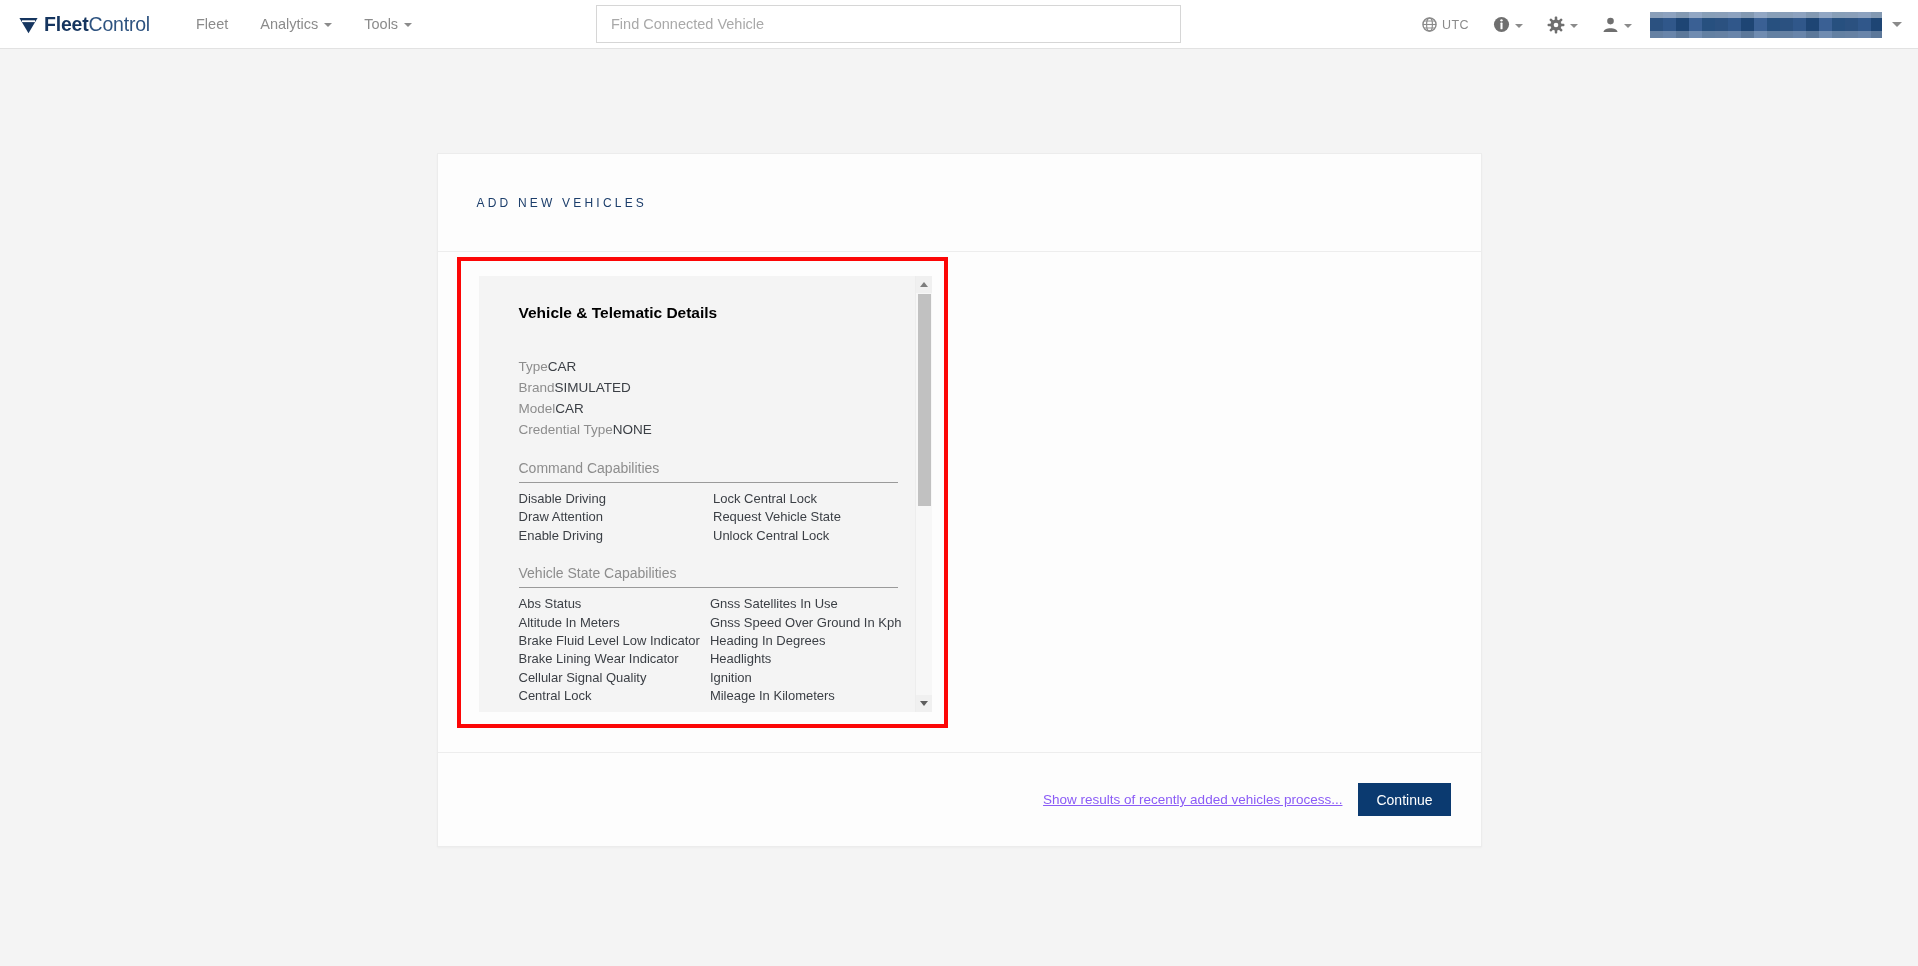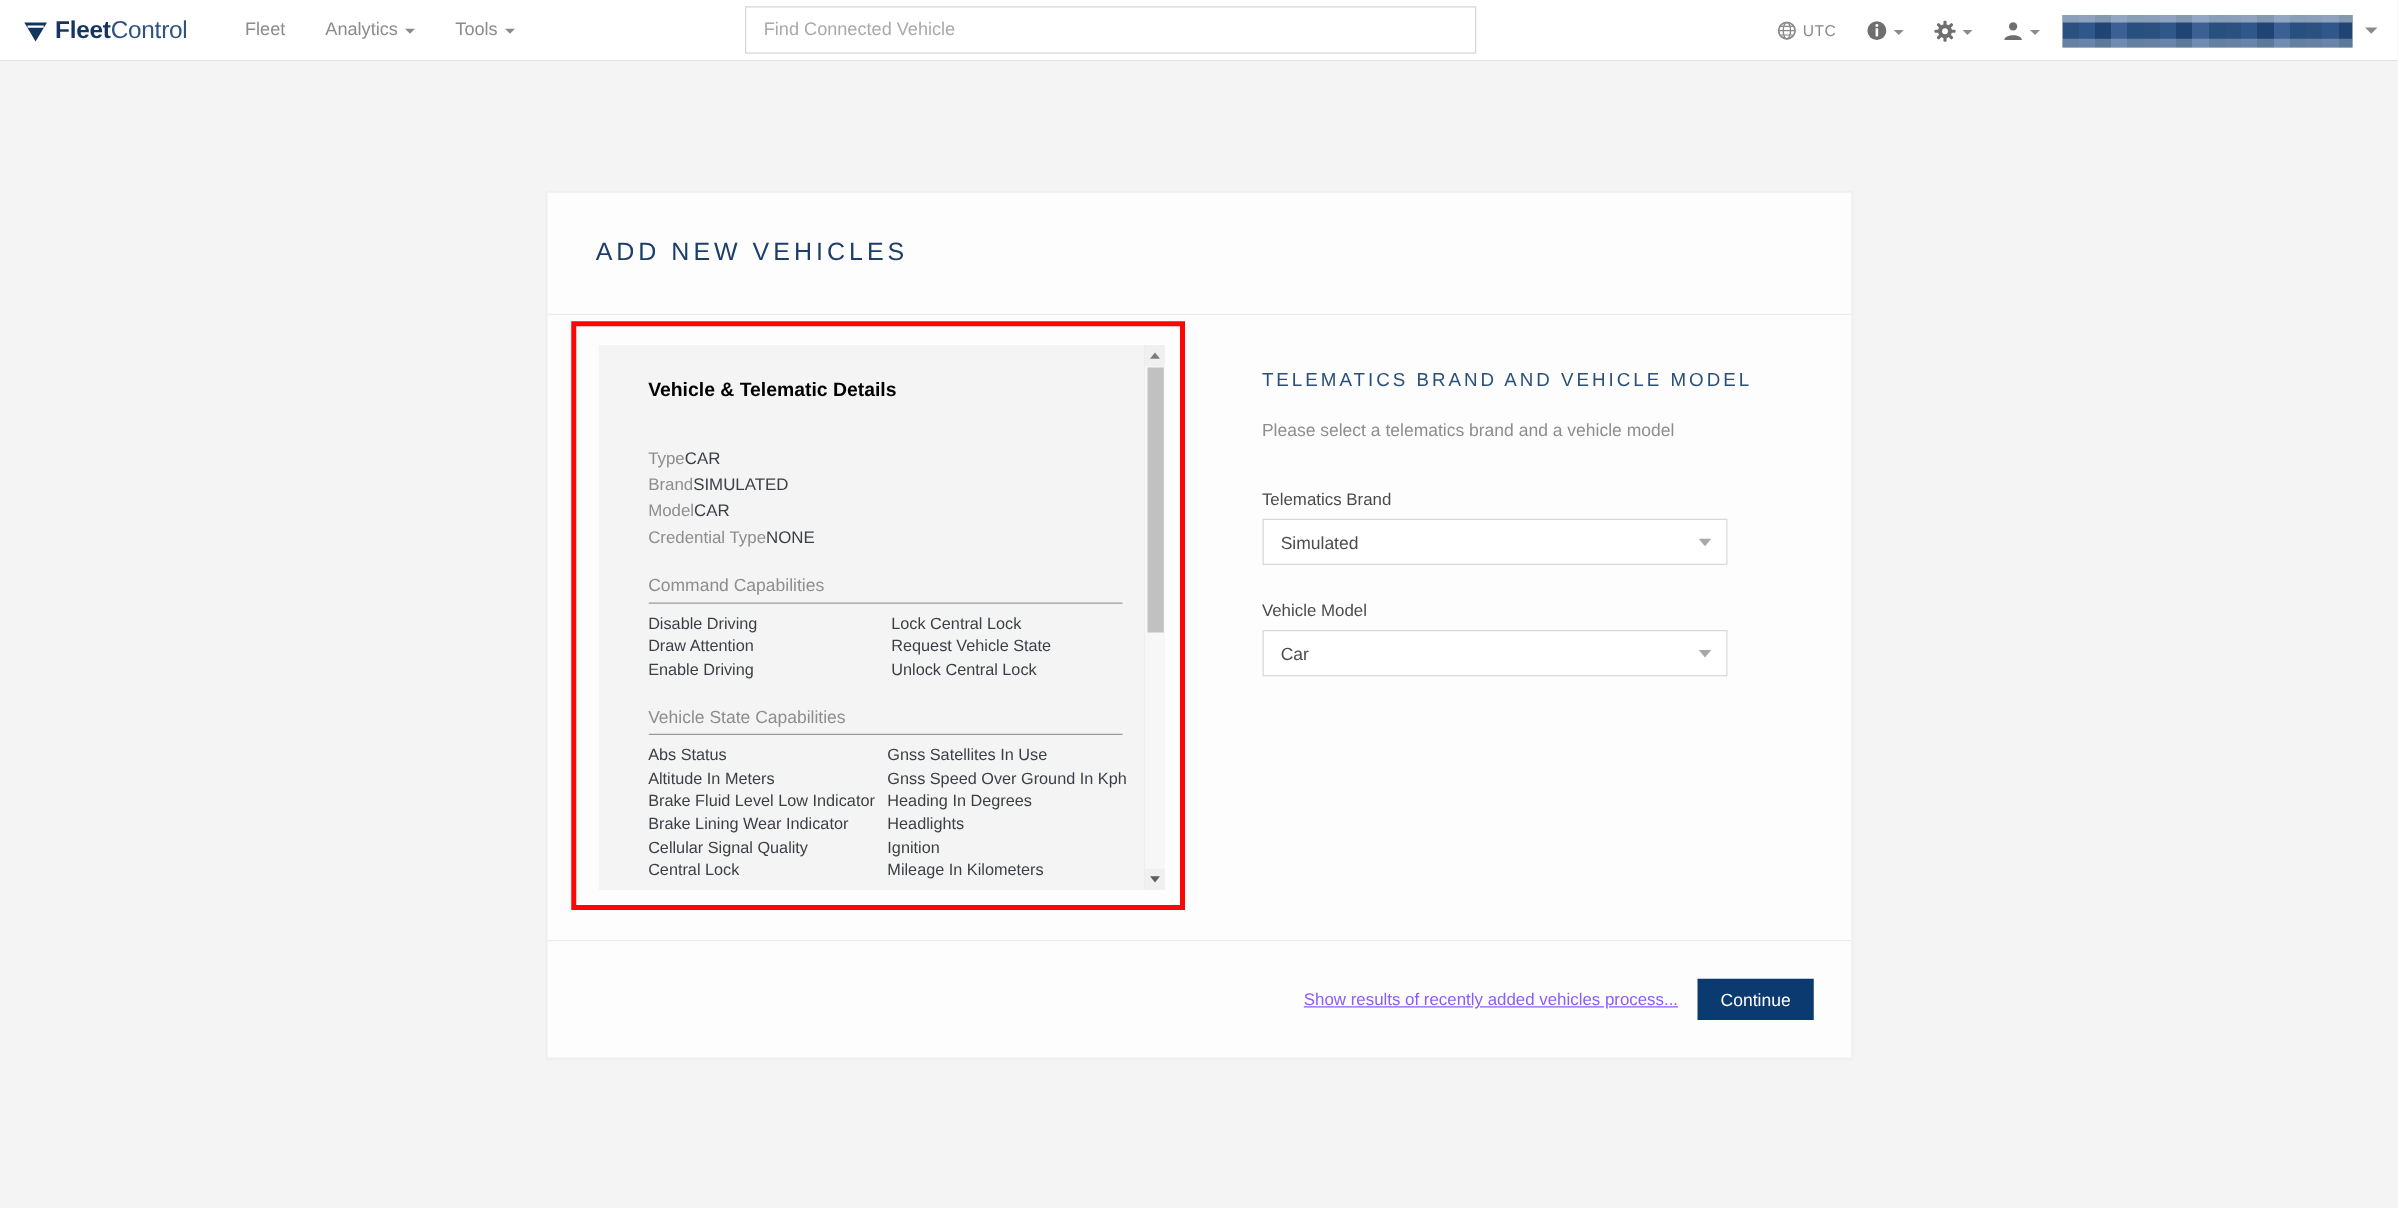--- a/index.html
+++ b/index.html
@@ -161,21 +161,21 @@
     box-shadow: 0 1px 2px rgba(0,0,0,0.03);
   }
   .card-header {
     height: 98px;
     display: flex;
     align-items: center;
     padding-left: 39px;
     border-bottom: 1px solid #ededed;
   }
   .card-title {
-    font-size: 20px;
+    font-size: 12px;
     letter-spacing: 3.2px;
     color: #1c3e6b;
     font-weight: 400;
     text-align: center;
   }
 
   .card-body {
     display: flex;
     align-items: flex-start;
     min-height: 500px;
@@ -521,36 +521,20 @@
               <div class="sb-thumb"></div>
               <div class="sb-arrow bot">
                 <i class="tri-dn"></i>
               </div>
             </div>
 
           </div>
         </div>
       </div>
 
-      <div class="right-col">
-        <div class="form-title">TELEMATICS BRAND AND VEHICLE MODEL</div>
-        <div class="form-sub">Please select a telematics brand and a vehicle model</div>
-
-        <div class="field-label">Telematics Brand</div>
-        <div class="select-box">
-          <span>Simulated</span>
-          <i class="select-caret"></i>
-        </div>
-
-        <div class="field-label">Vehicle Model</div>
-        <div class="select-box">
-          <span>Car</span>
-          <i class="select-caret"></i>
-        </div>
-      </div>
 
     </div>
 
     <div class="card-footer">
       <a class="foot-link">Show results of recently added vehicles process...</a>
       <button class="btn-primary">Continue</button>
     </div>
 
   </div>
 </div>

